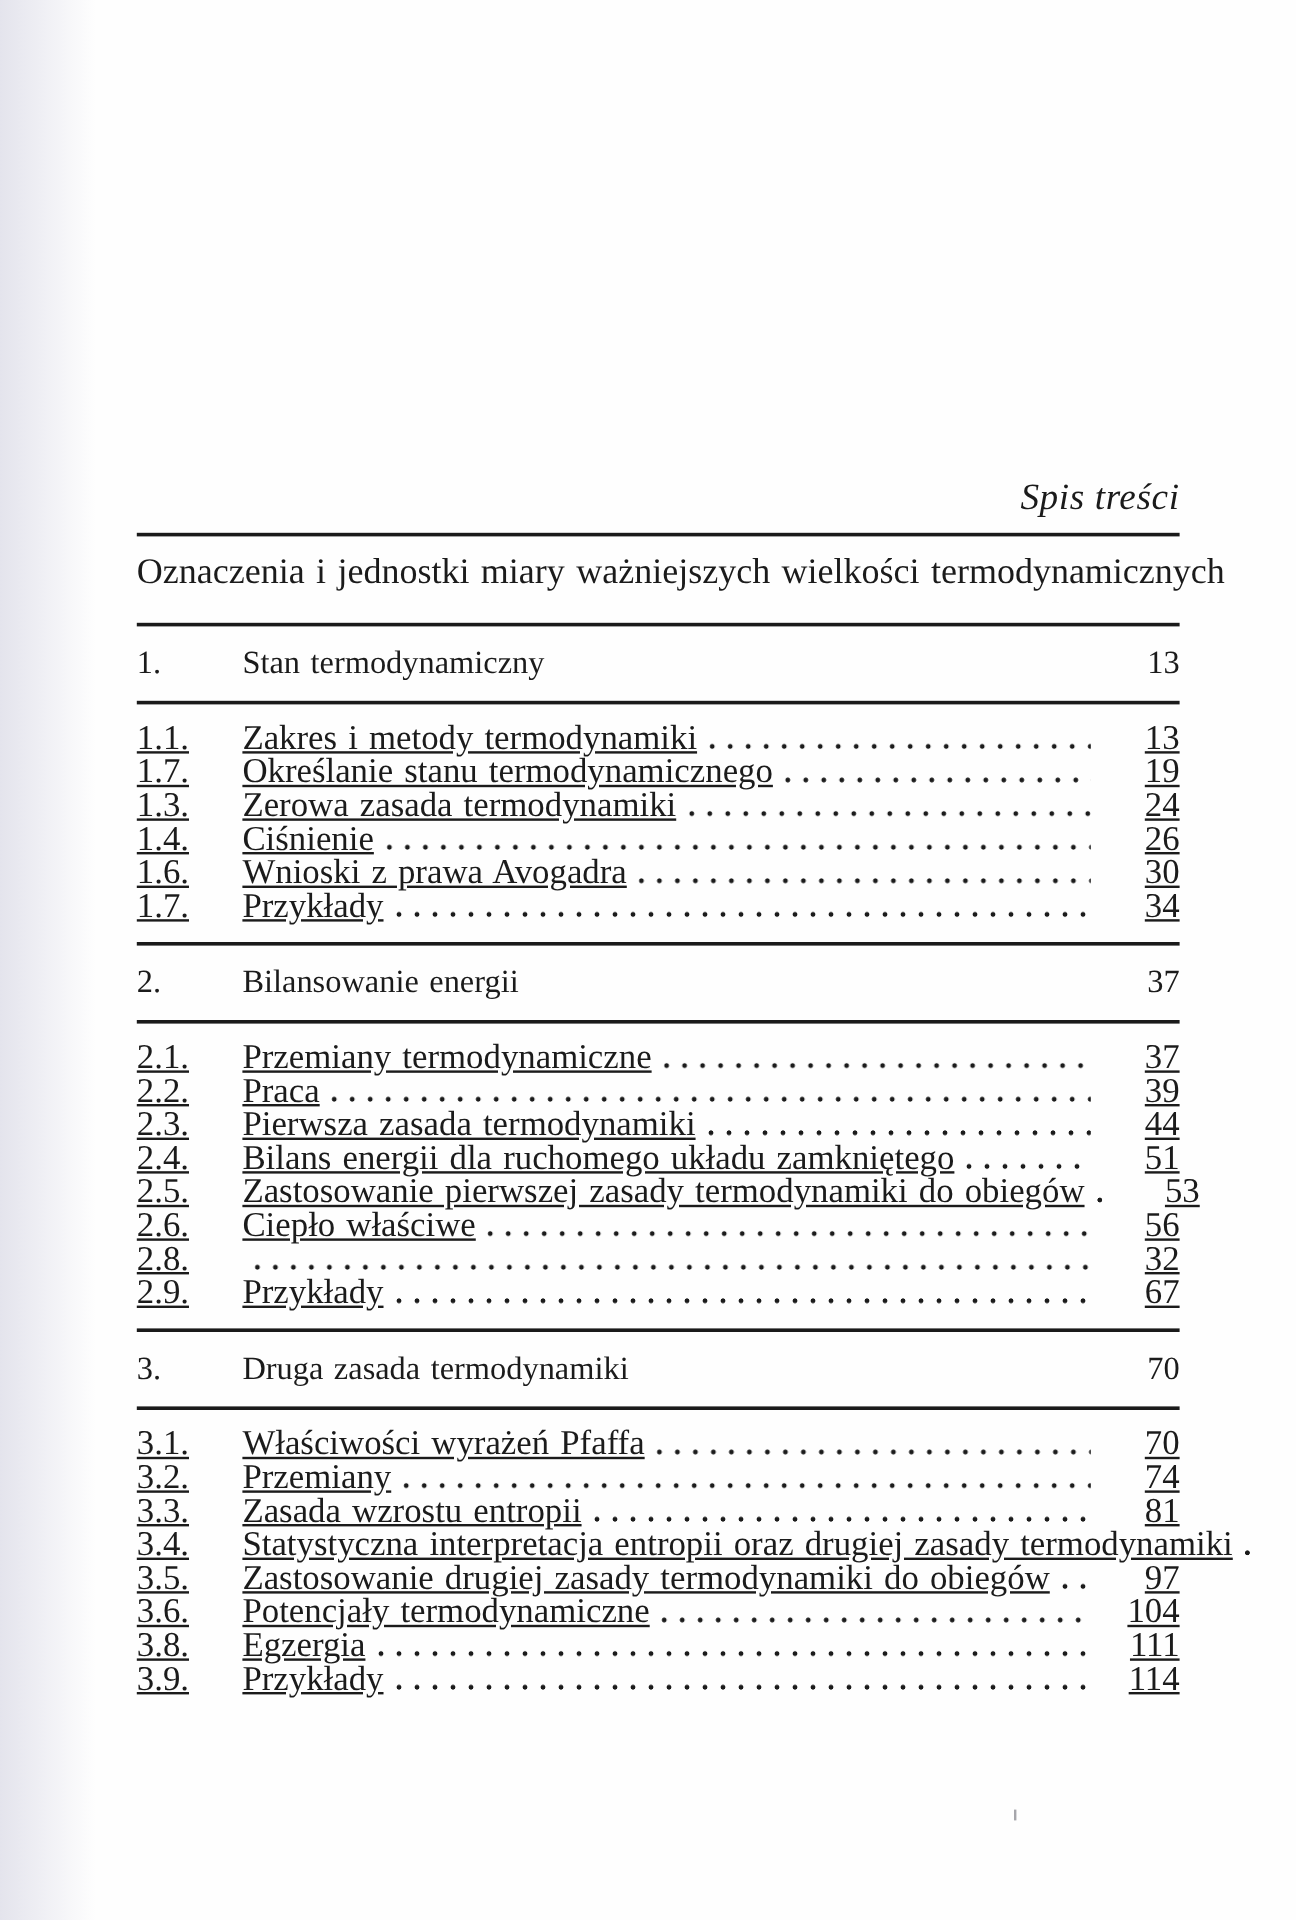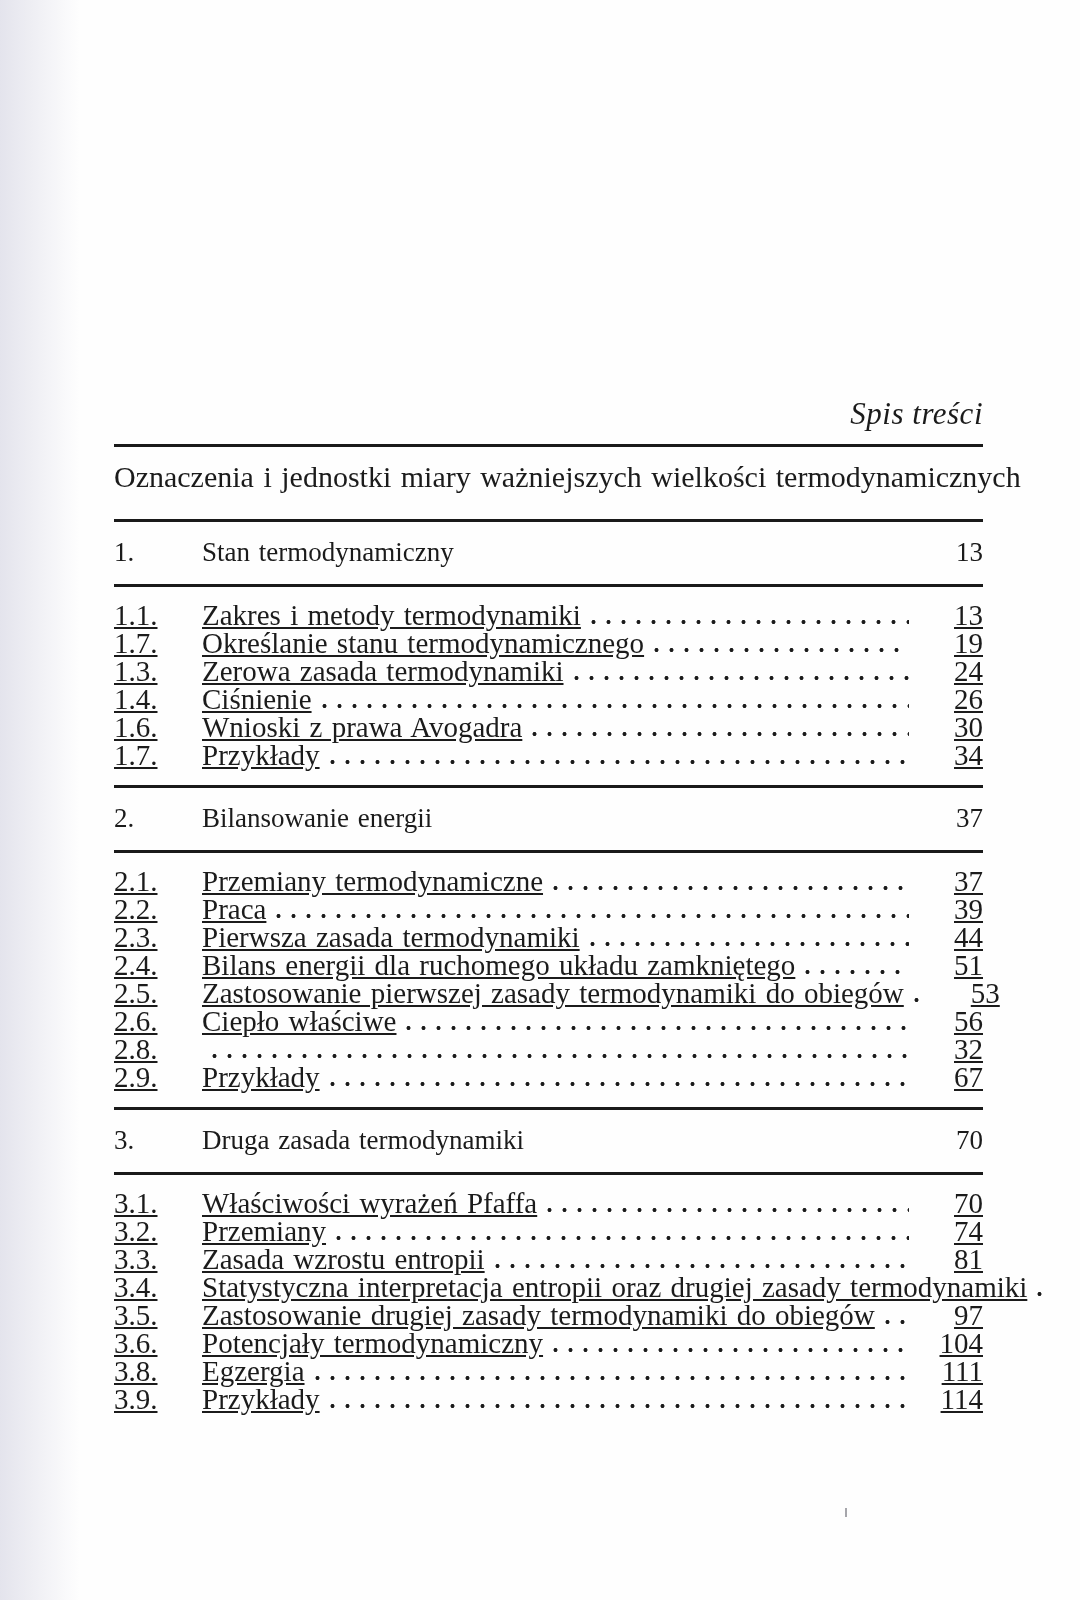--- a/index.html
+++ b/index.html
@@ -262,21 +262,21 @@
       <span class="pg">93</span>
     </div>
     <div class="row">
       <span class="num">3.5.</span>
       <span class="title">Zastosowanie drugiej zasady termodynamiki do obiegów</span>
       <span class="leader"></span>
       <span class="pg">97</span>
     </div>
     <div class="row">
       <span class="num">3.6.</span>
-      <span class="title">Potencjały termodynamiczny</span>
+      <span class="title">Potencjały termodynamiczne</span>
       <span class="leader"></span>
       <span class="pg">104</span>
     </div>
     <div class="row">
       <span class="num">3.8.</span>
       <span class="title">Egzergia</span>
       <span class="leader"></span>
       <span class="pg">111</span>
     </div>
     <div class="row">

